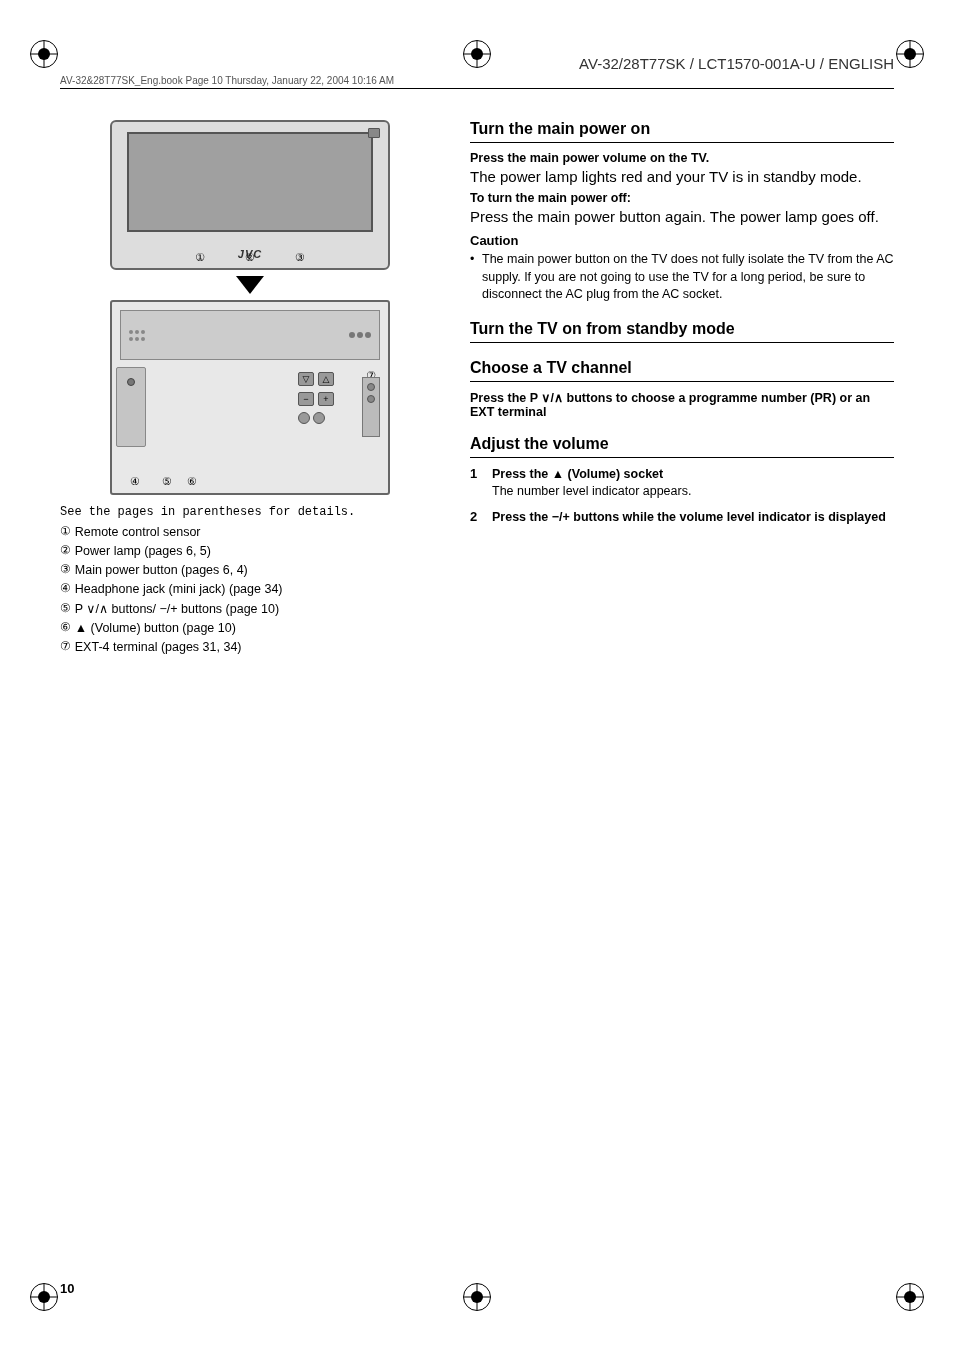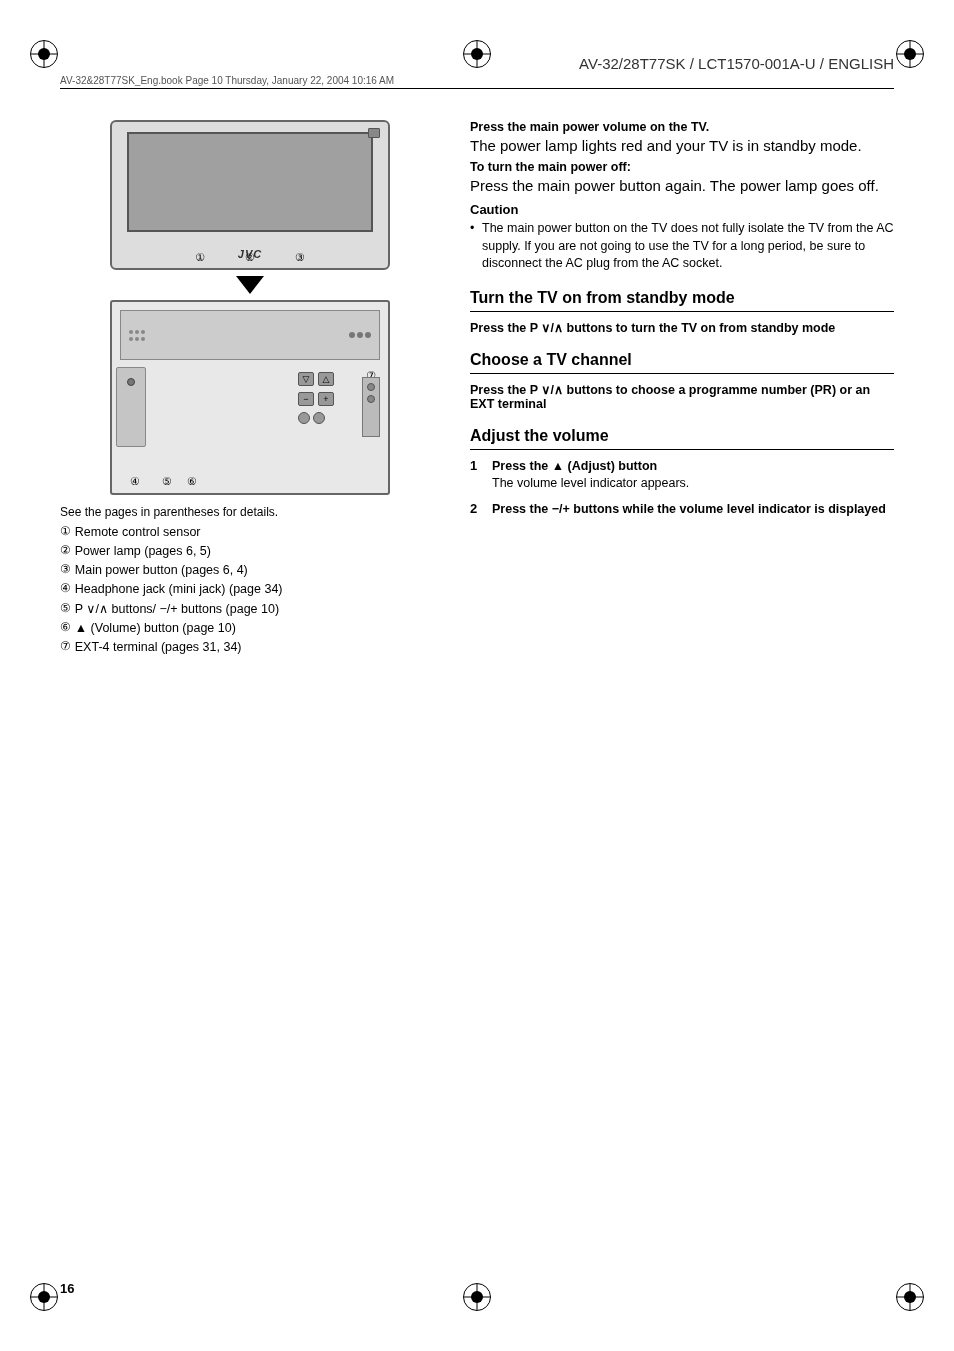--- a/index.html
+++ b/index.html
@@ -167,20 +167,21 @@
       font-weight: bold;
     }
 
     
     .parts-list {
       margin-top: 6px;
       font-size: 12.5px;
     }
     .parts-list-intro {
       margin-bottom: 4px;
+      font-family: Liberation Mono, monospace;
     }
 
     
     .arrow-down {
       width: 0;
       height: 0;
       border-left: 14px solid transparent;
       border-right: 14px solid transparent;
       border-top: 18px solid #000;
       margin: 2px auto;
@@ -393,52 +394,52 @@
         </div>
         <div class="desc-item">
           <span class="cn">⑦</span>
           <span>EXT-4 terminal (pages 31, 34)</span>
         </div>
       </div>
     </div>
 
     <div class="right-col right-col-start">
 
+      <div class="section-heading">Turn the main power on</div>
 
       <div class="bold-instruction">Press the main power volume on the TV.</div>
       <div class="normal-text">The power lamp lights red and your TV is in standby mode.</div>
 
       <div class="bold-instruction">To turn the main power off:</div>
       <div class="normal-text">Press the main power button again. The power lamp goes off.</div>
 
       <div class="caution-heading">Caution</div>
       <div class="bullet-item">The main power button on the TV does not fully isolate the TV from the AC supply. If you are not going to use the TV for a long period, be sure to disconnect the AC plug from the AC socket.</div>
 
       <div class="section-heading">Turn the TV on from standby mode</div>
 
-      <div class="bold-instruction">Press the P ∨/∧ buttons to turn the TV on from standby mode</div>
 
       <div class="section-heading">Choose a TV channel</div>
 
       <div class="bold-instruction">Press the P ∨/∧ buttons to choose a programme number (PR) or an EXT terminal</div>
 
       <div class="section-heading">Adjust the volume</div>
 
       <div class="step-item">
         <span class="step-number">1</span>
         <div class="step-text">
-          <strong>Press the ▲ (Adjust) button</strong><br>
-          <span>The volume level indicator appears.</span>
+          <strong>Press the ▲ (Volume) socket</strong><br>
+          <span>The number level indicator appears.</span>
         </div>
       </div>
 
       <div class="step-item">
         <span class="step-number">2</span>
         <div class="step-text">
           <strong>Press the −/+ buttons while the volume level indicator is displayed</strong>
         </div>
       </div>
 
     </div>
   </div>
 </div>
 
-<div class="page-number">16</div>
+<div class="page-number">10</div>
 
 </body></html>

